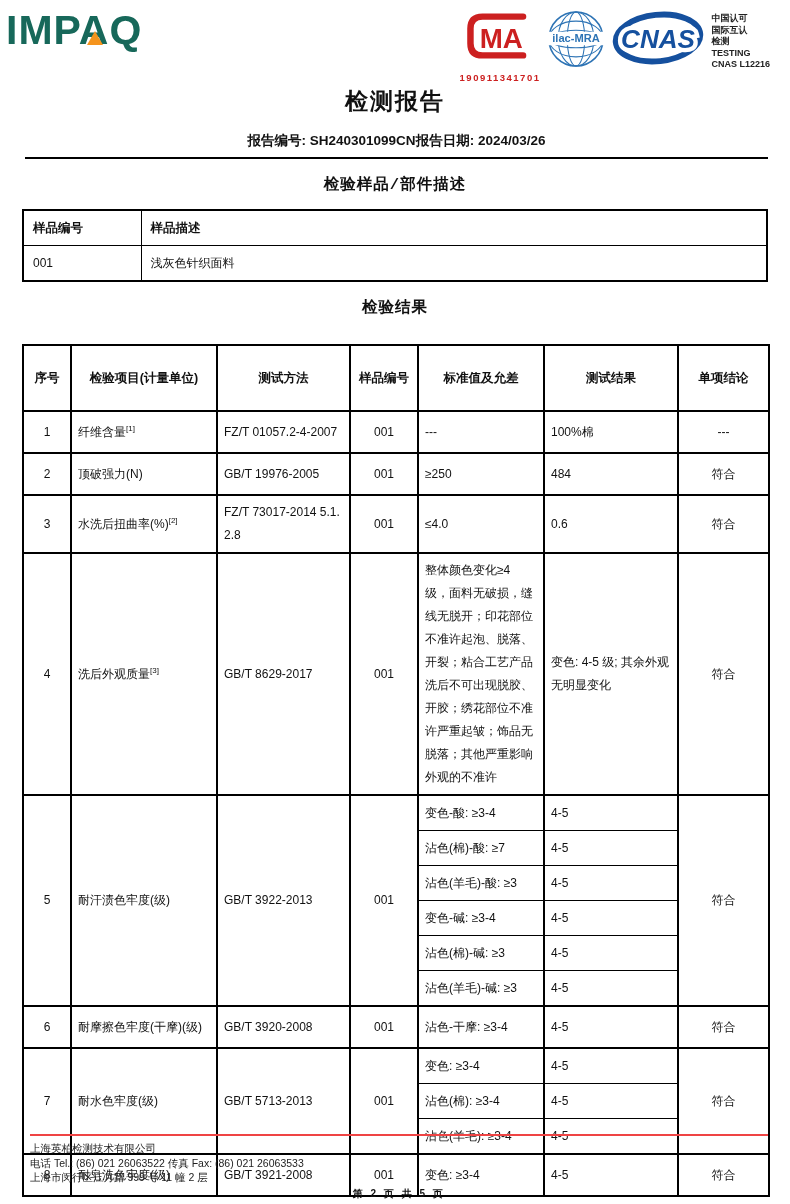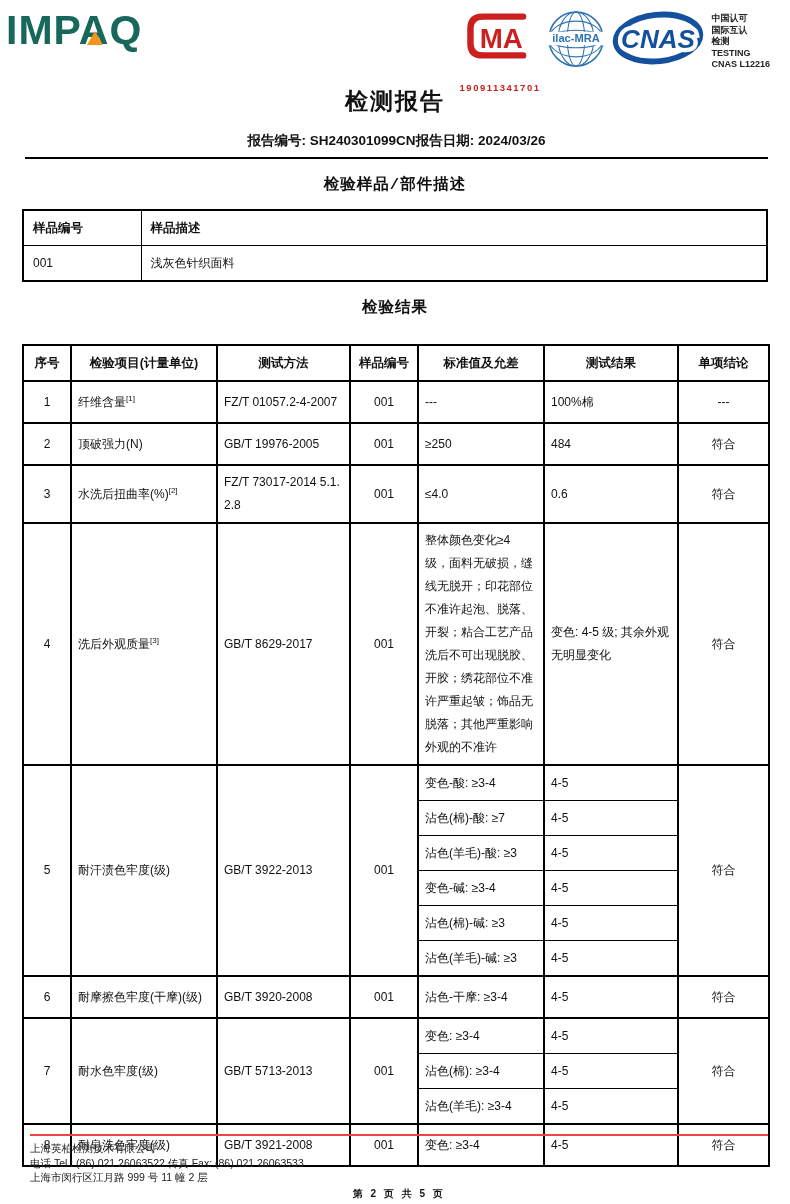--- a/index.html
+++ b/index.html
@@ -24,21 +24,21 @@
   }
   .impaq-triangle{
     position:absolute;left:81px;top:23px;width:0;height:0;
     border-left:8px solid transparent;border-right:8px solid transparent;
     border-bottom:14px solid var(--impaq-orange,#F5941D);
   }
   .cert-logos{display:flex;align-items:flex-start;gap:7px;padding-top:2px;}
   .cma-block{text-align:center;}
   .cma-number{
     color:var(--cma-red,#CC2020);font-size:9.5px;font-weight:bold;
-    letter-spacing:1.5px;margin-top:16px;white-space:nowrap;
+    letter-spacing:1.5px;margin-top:6px;white-space:nowrap;
   }
   .accreditation{
     font-size:9px;font-weight:bold;line-height:11.5px;color:#222;
     padding-top:3px;white-space:nowrap;
   }
   .doc-title{
     text-align:center;font-size:23px;font-weight:bold;
     margin-top:12px;letter-spacing:2px;
   }
   .meta-row{
@@ -61,21 +61,21 @@
     font-size:12.5px;vertical-align:middle;
   }
   .sample-table th{font-weight:bold;}
   .sample-table td{font-size:12px;}
   
   .results-table{
     width:746px;margin:26px 0 0 22px;border:2px solid #000;table-layout:fixed;
   }
   .results-table th{
     border:2px solid #000;font-size:12.5px;font-weight:bold;
-    text-align:center;height:28px;padding:3px 2px;vertical-align:middle;
+    text-align:center;height:28px;padding:18px 2px;vertical-align:middle;
   }
   .results-table td{
     border:2px solid #000;font-size:12px;line-height:23px;
     padding:5px 6px;vertical-align:middle;height:30px;
     word-break:break-all;
   }
   .results-table td.c{text-align:center;}
   .results-table td.l{text-align:left;}
   .results-table td.subcell{height:24px;}
   .results-table td.sub-t{border-top-width:1px;}

